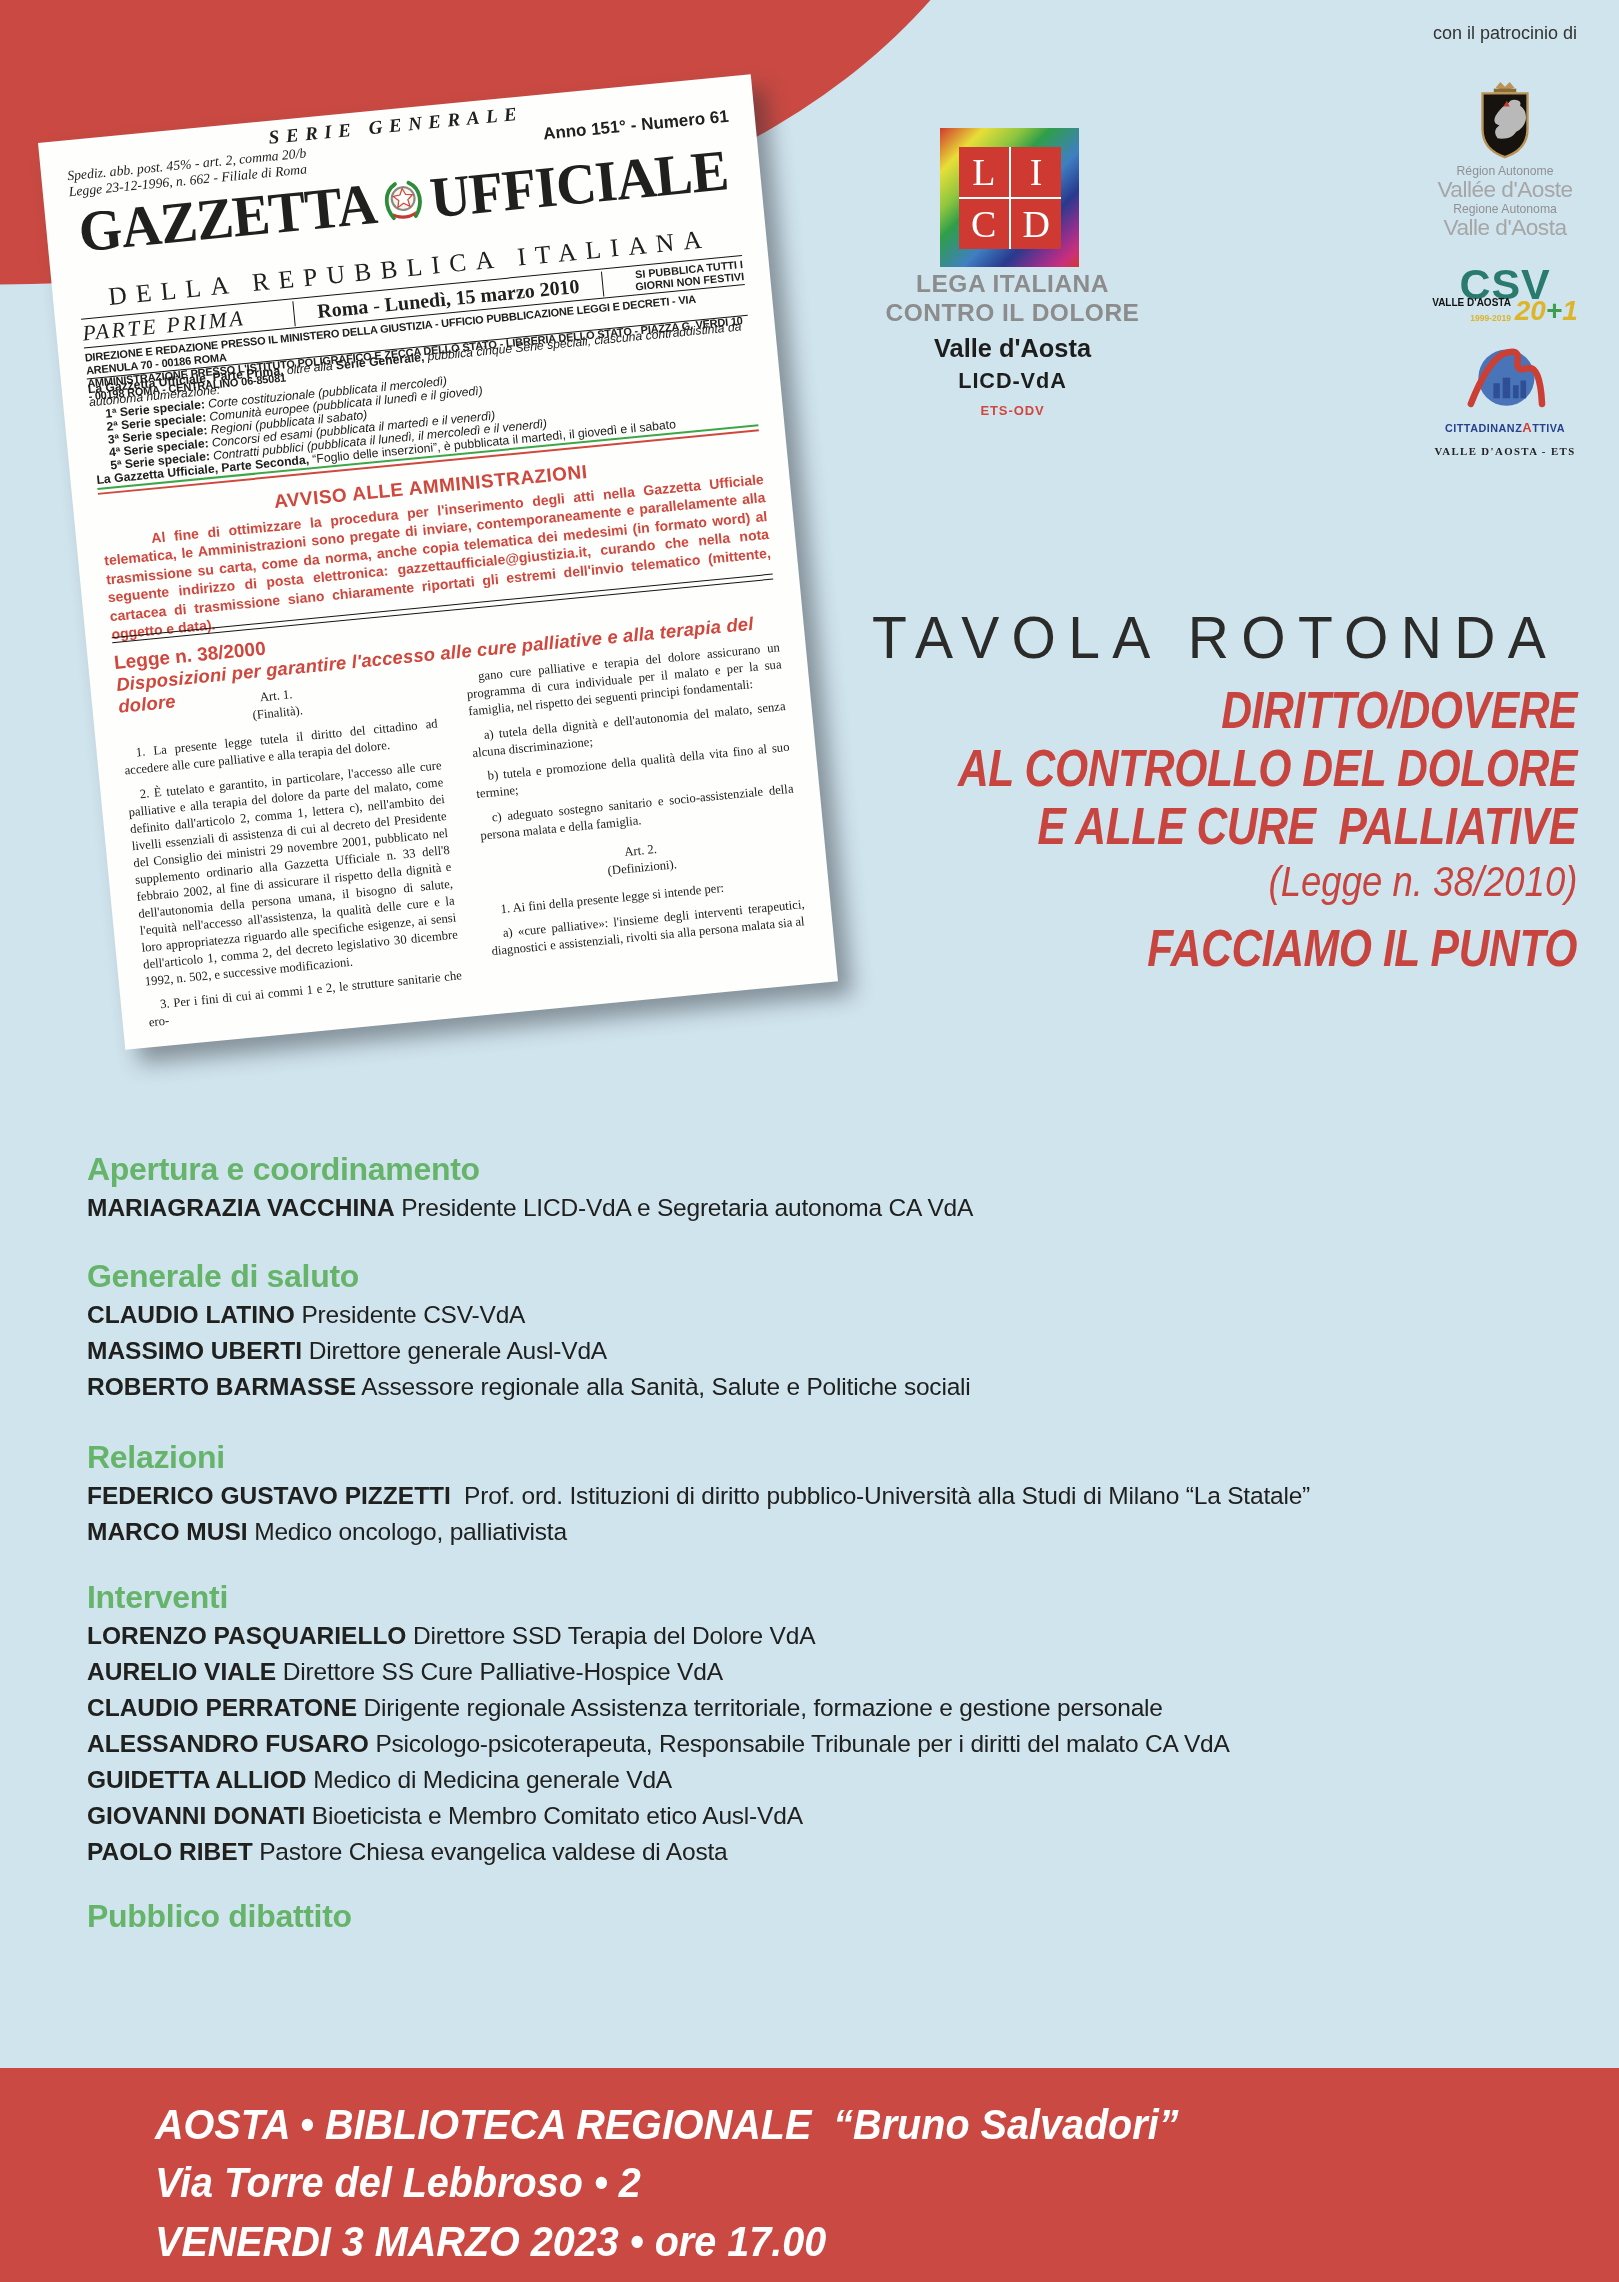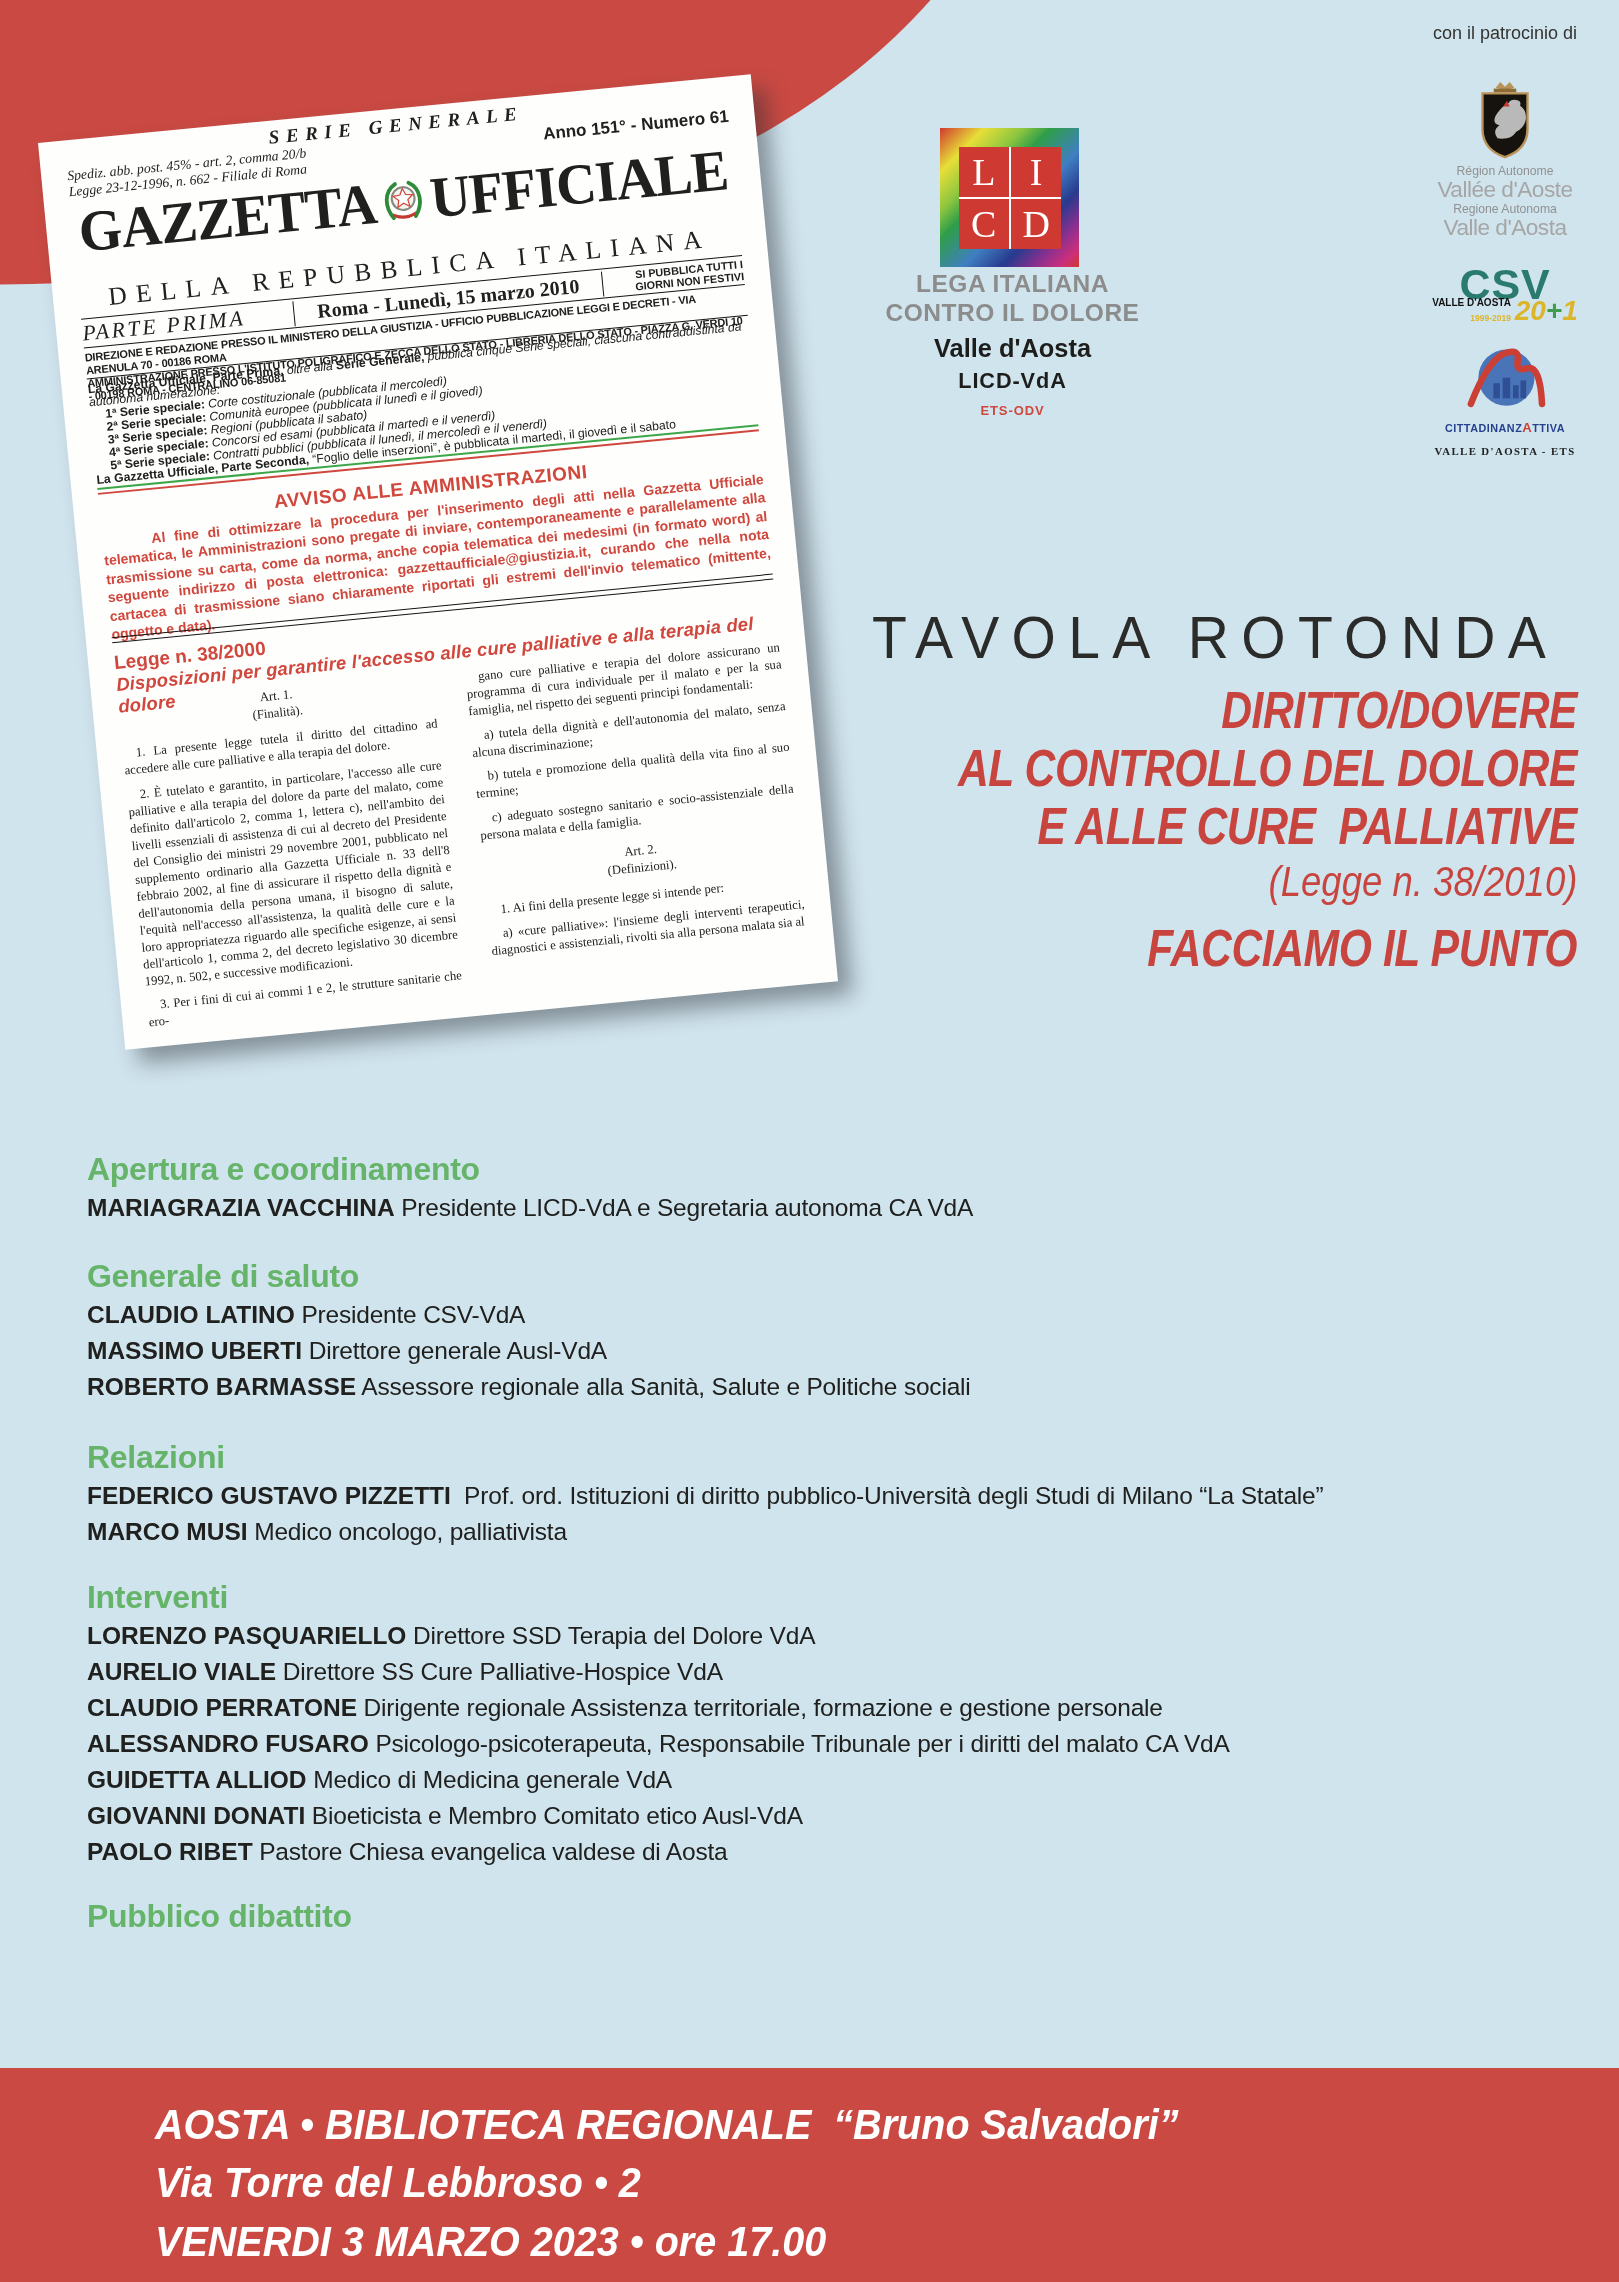--- a/index.html
+++ b/index.html
@@ -256,21 +256,21 @@
 
     <div class="sec-h">Apertura e coordinamento</div>
     <div class="spk"><b>MARIAGRAZIA VACCHINA</b> <span>Presidente LICD-VdA e Segretaria autonoma CA VdA</span></div>
 
     <div class="sec-h mt30">Generale di saluto</div>
     <div class="spk"><b>CLAUDIO LATINO</b> <span>Presidente CSV-VdA</span></div>
     <div class="spk"><b>MASSIMO UBERTI</b> <span>Direttore generale Ausl-VdA</span></div>
     <div class="spk"><b>ROBERTO BARMASSE</b> <span>Assessore regionale alla Sanità, Salute e Politiche sociali</span></div>
 
     <div class="sec-h mt32">Relazioni</div>
-    <div class="spk"><b>FEDERICO GUSTAVO PIZZETTI</b>&nbsp; <span>Prof. ord. Istituzioni di diritto pubblico-Università degli Studi di Milano “La Statale”</span></div>
+    <div class="spk"><b>FEDERICO GUSTAVO PIZZETTI</b>&nbsp; <span>Prof. ord. Istituzioni di diritto pubblico-Università alla Studi di Milano “La Statale”</span></div>
     <div class="spk"><b>MARCO MUSI</b> <span>Medico oncologo, palliativista</span></div>
 
     <div class="sec-h mt26">Interventi</div>
     <div class="spk"><b>LORENZO PASQUARIELLO</b> <span>Direttore SSD Terapia del Dolore VdA</span></div>
     <div class="spk"><b>AURELIO VIALE</b> <span>Direttore SS Cure Palliative-Hospice VdA</span></div>
     <div class="spk"><b>CLAUDIO PERRATONE</b> <span>Dirigente regionale Assistenza territoriale, formazione e gestione personale</span></div>
     <div class="spk"><b>ALESSANDRO FUSARO</b> <span>Psicologo-psicoterapeuta, Responsabile Tribunale per i diritti del malato CA VdA</span></div>
     <div class="spk"><b>GUIDETTA ALLIOD</b> <span>Medico di Medicina generale VdA</span></div>
     <div class="spk"><b>GIOVANNI DONATI</b> <span>Bioeticista e Membro Comitato etico Ausl-VdA</span></div>
     <div class="spk"><b>PAOLO RIBET</b> <span>Pastore Chiesa evangelica valdese di Aosta</span></div>

